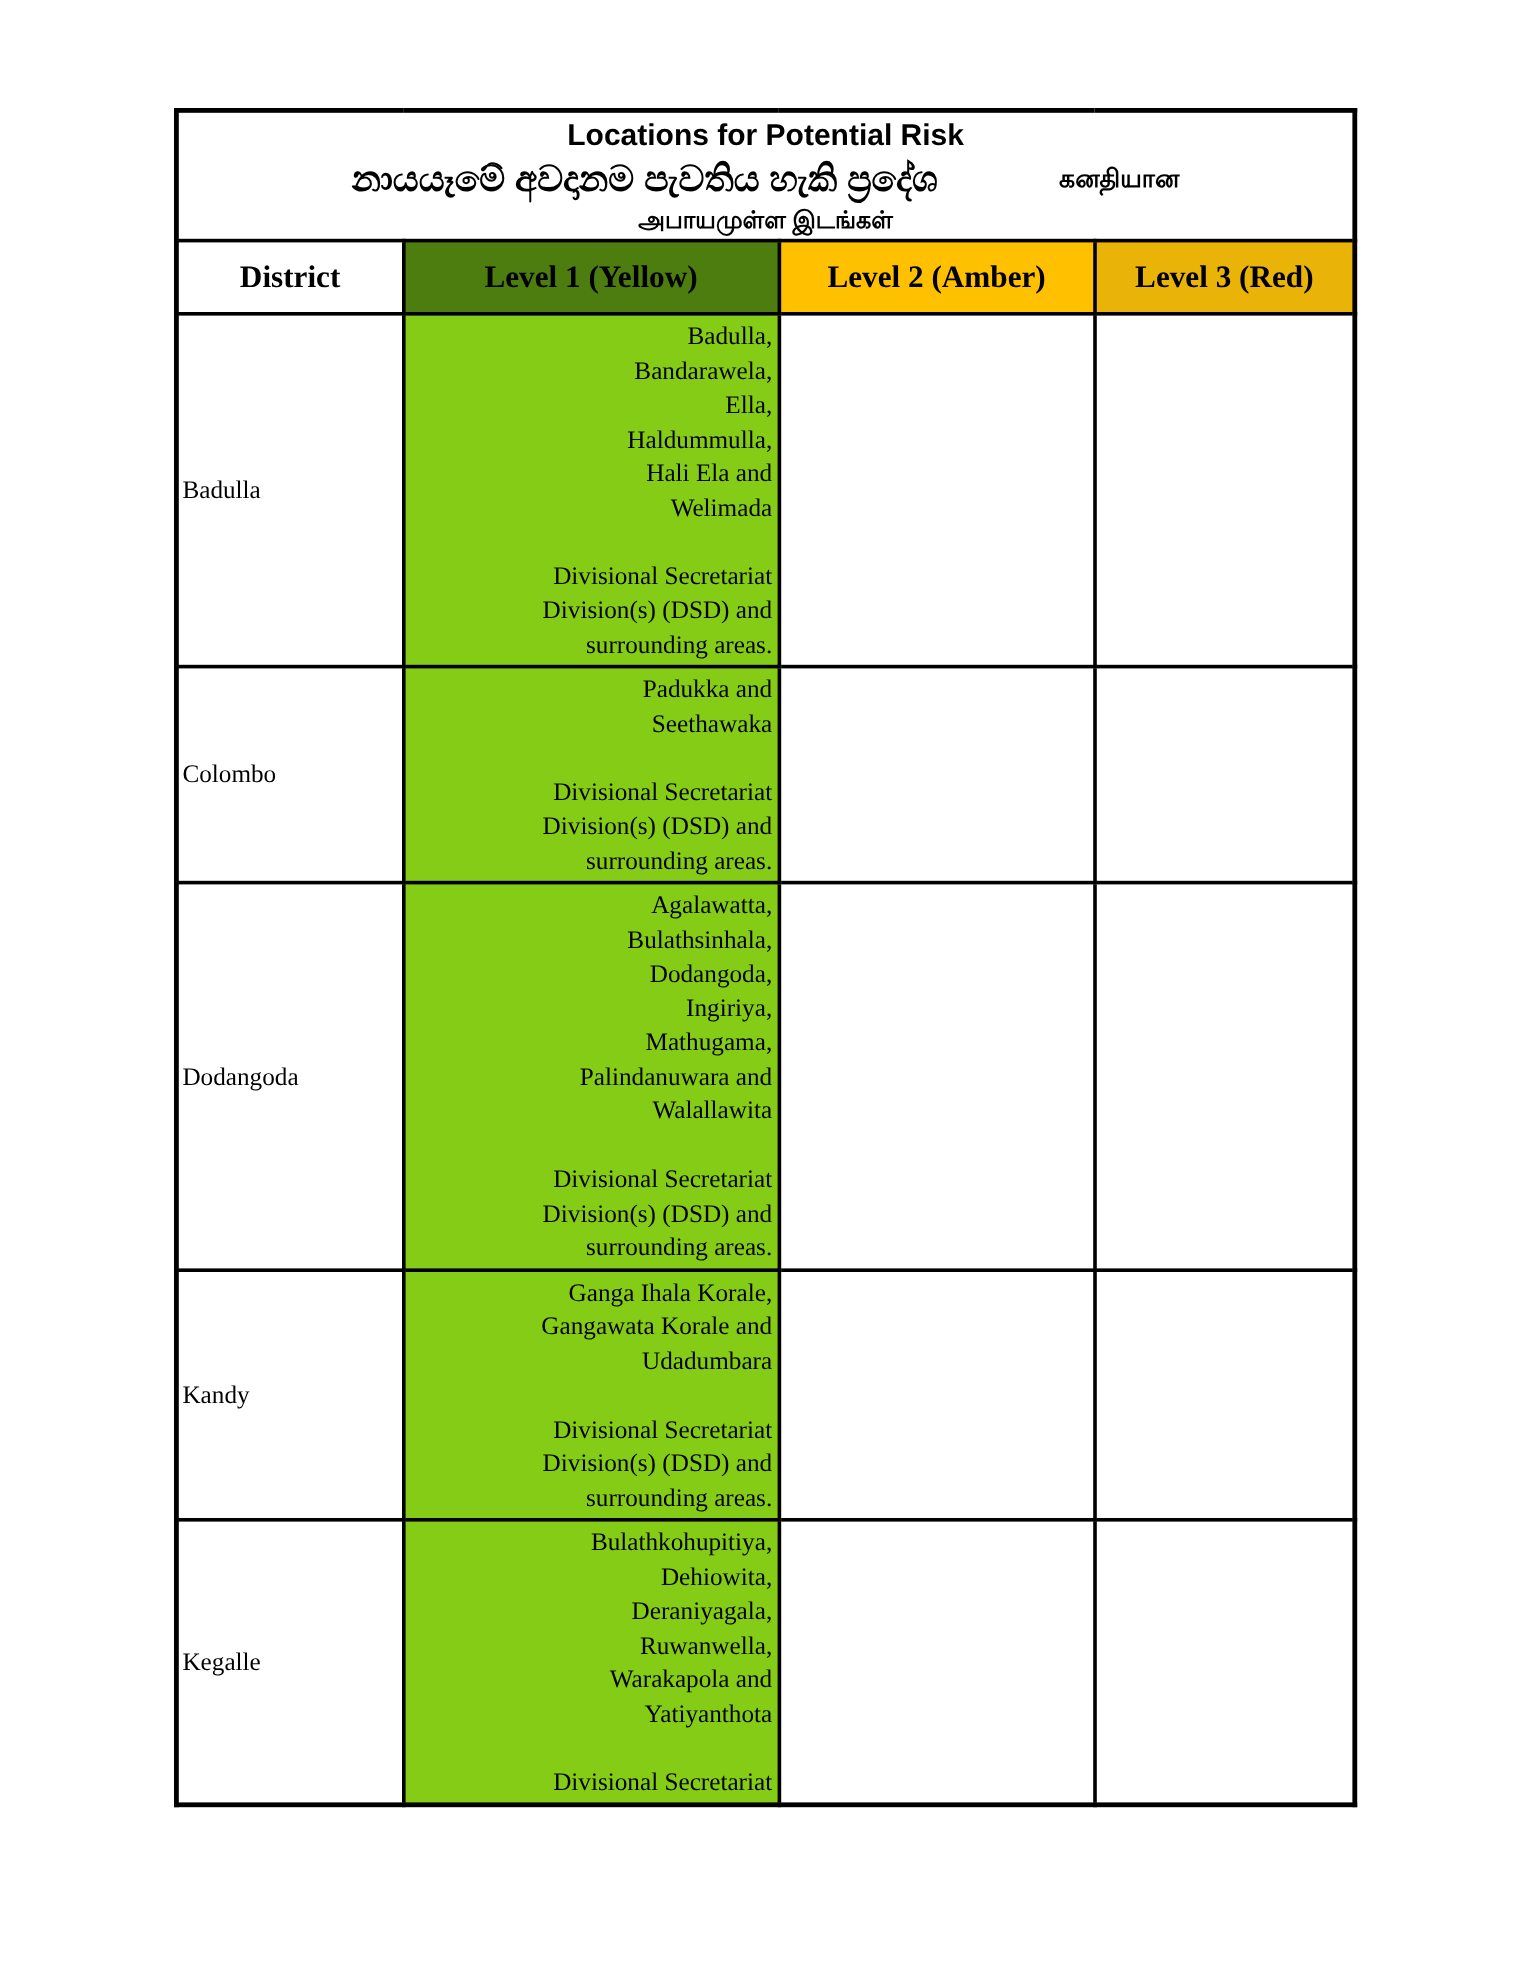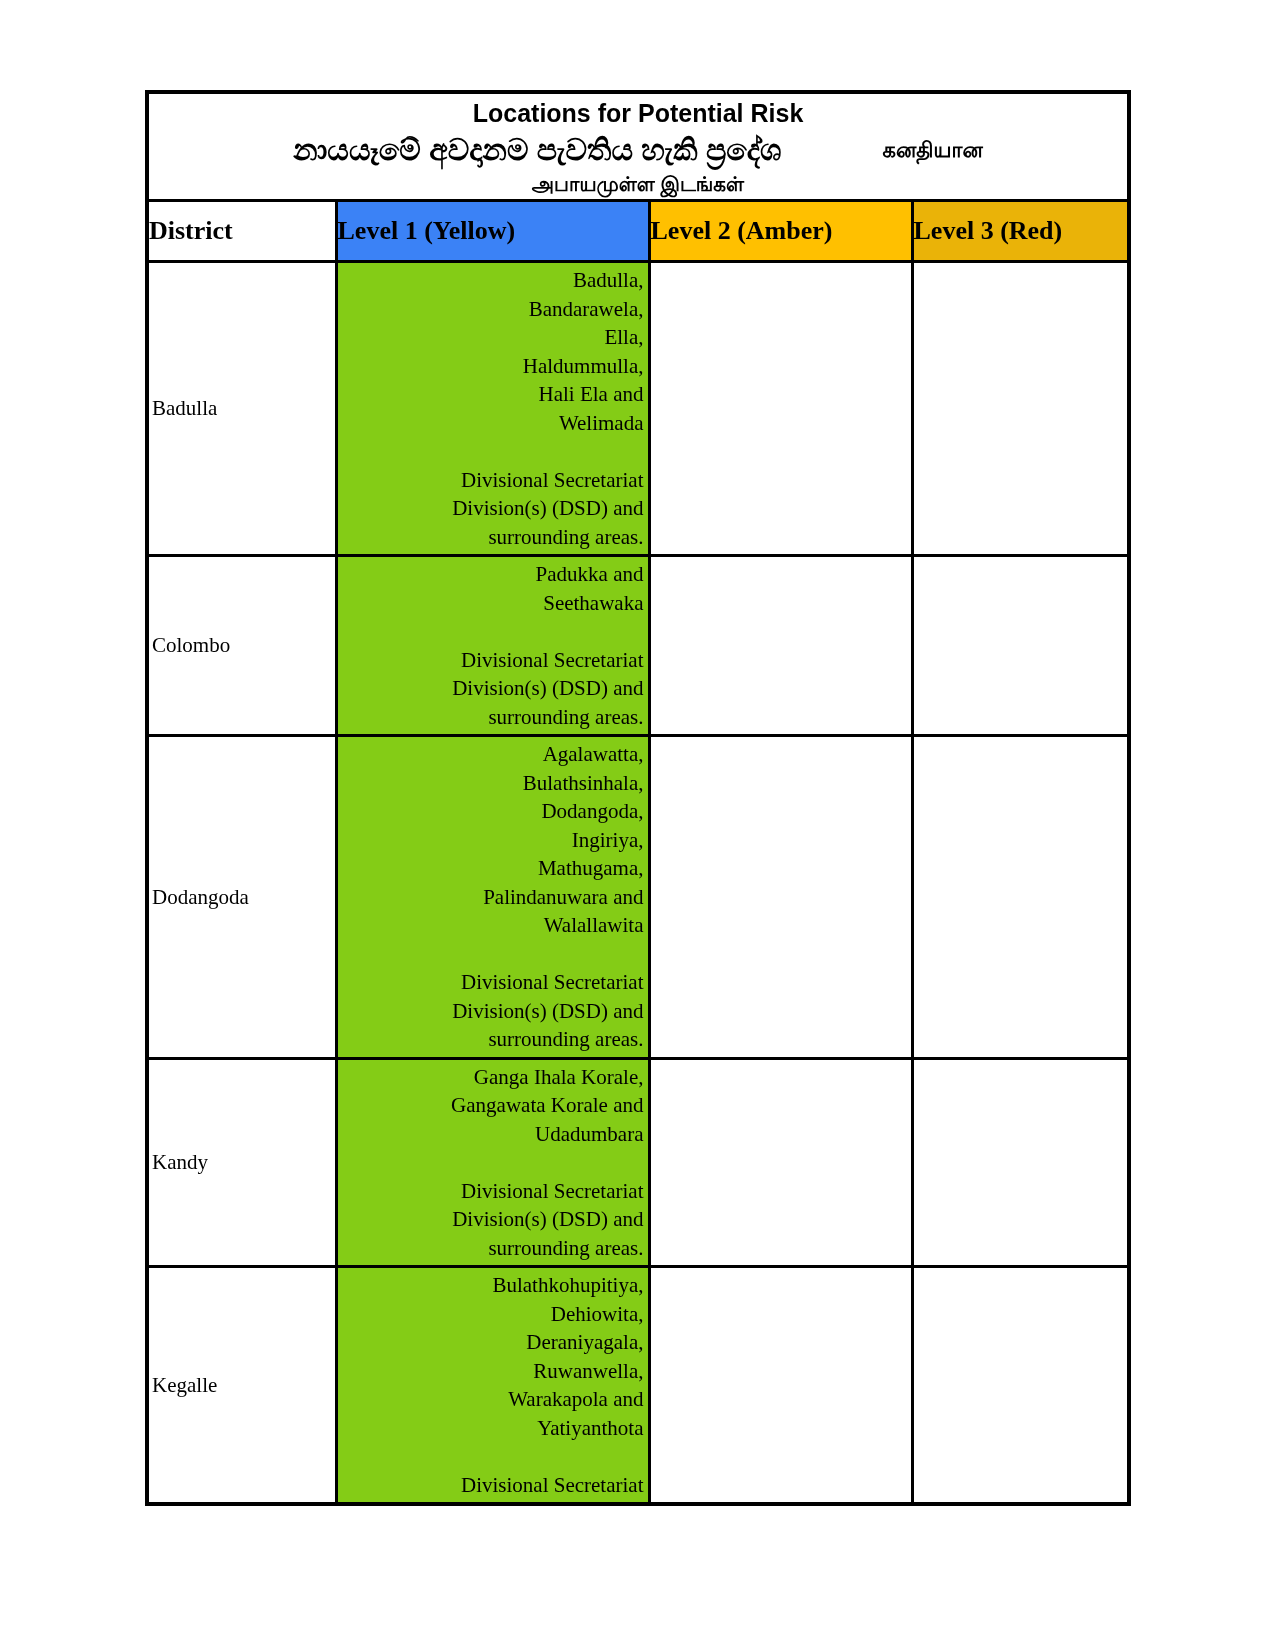--- a/index.html
+++ b/index.html
@@ -70,21 +70,21 @@
     line-height: 26px;
   }
 
   
   th.col-header {
     border-bottom: 4px solid #000000;
     height: 58px;
     font-family: "Liberation Serif", serif;
     font-weight: bold;
     font-size: 26px;
-    text-align: left;
+    text-align: center;
     vertical-align: middle;
     padding: 0;
     color: #000000;
   }
 
   
   td.district-cell {
     vertical-align: middle;
     text-align: left;
     padding: 2px 2px 2px 3px;
@@ -123,21 +123,21 @@
           <div class="title-en">Locations for Potential Risk</div>
           <div class="title-line2">
             <span class="title-si">නායයෑමේ අවදානම පැවතිය හැකි ප්‍රදේශ</span>
             <span class="title-ta-inline">கனதியான</span>
           </div>
           <div class="title-ta">அபாயமுள்ள இடங்கள்</div>
         </td>
       </tr>
       <tr>
         <th class="col-header" style="background-color: rgb(255, 255, 255);">District</th>
-        <th class="col-header" style="background-color: #3b82f6;">Level 1 (Yellow)</th>
+        <th class="col-header" style="background-color: #4d7c0f;">Level 1 (Yellow)</th>
         <th class="col-header" style="background-color: rgb(255, 192, 0);">Level 2 (Amber)</th>
         <th class="col-header" style="background-color: #eab308;">Level 3 (Red)</th>
       </tr>
     </tbody>
     <tbody>
   <tr>
     <td class="district-cell">Badulla</td>
     <td class="places-cell">Badulla,
 Bandarawela,
 Ella,

